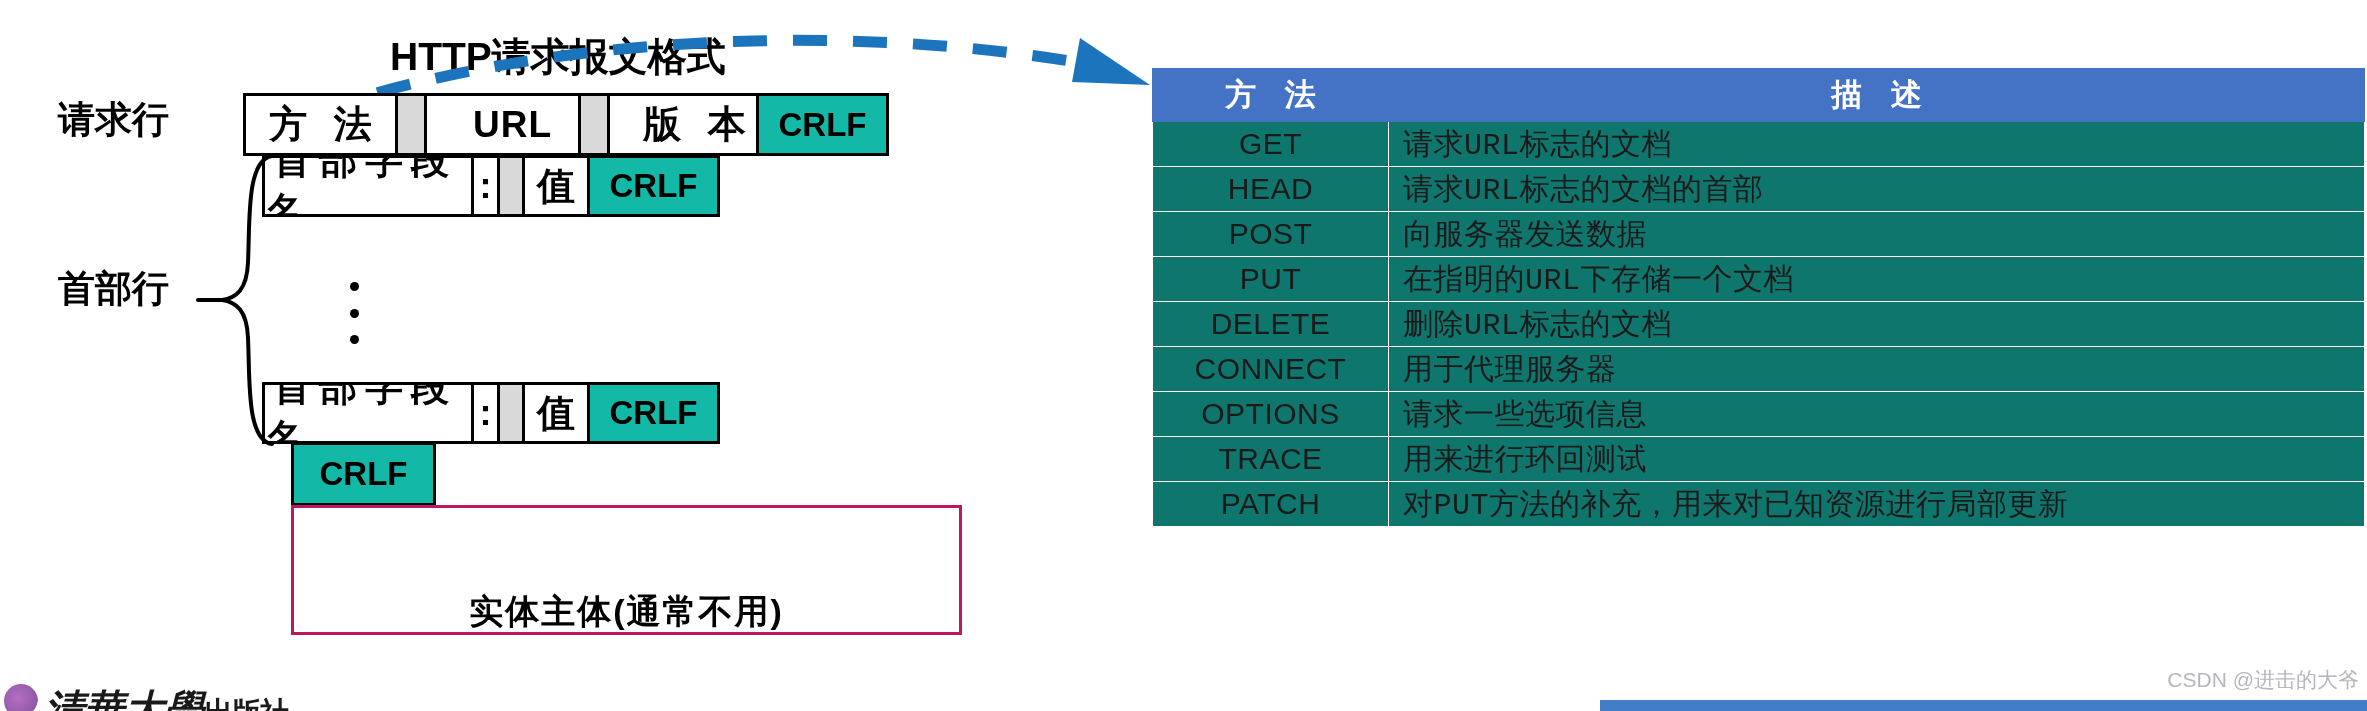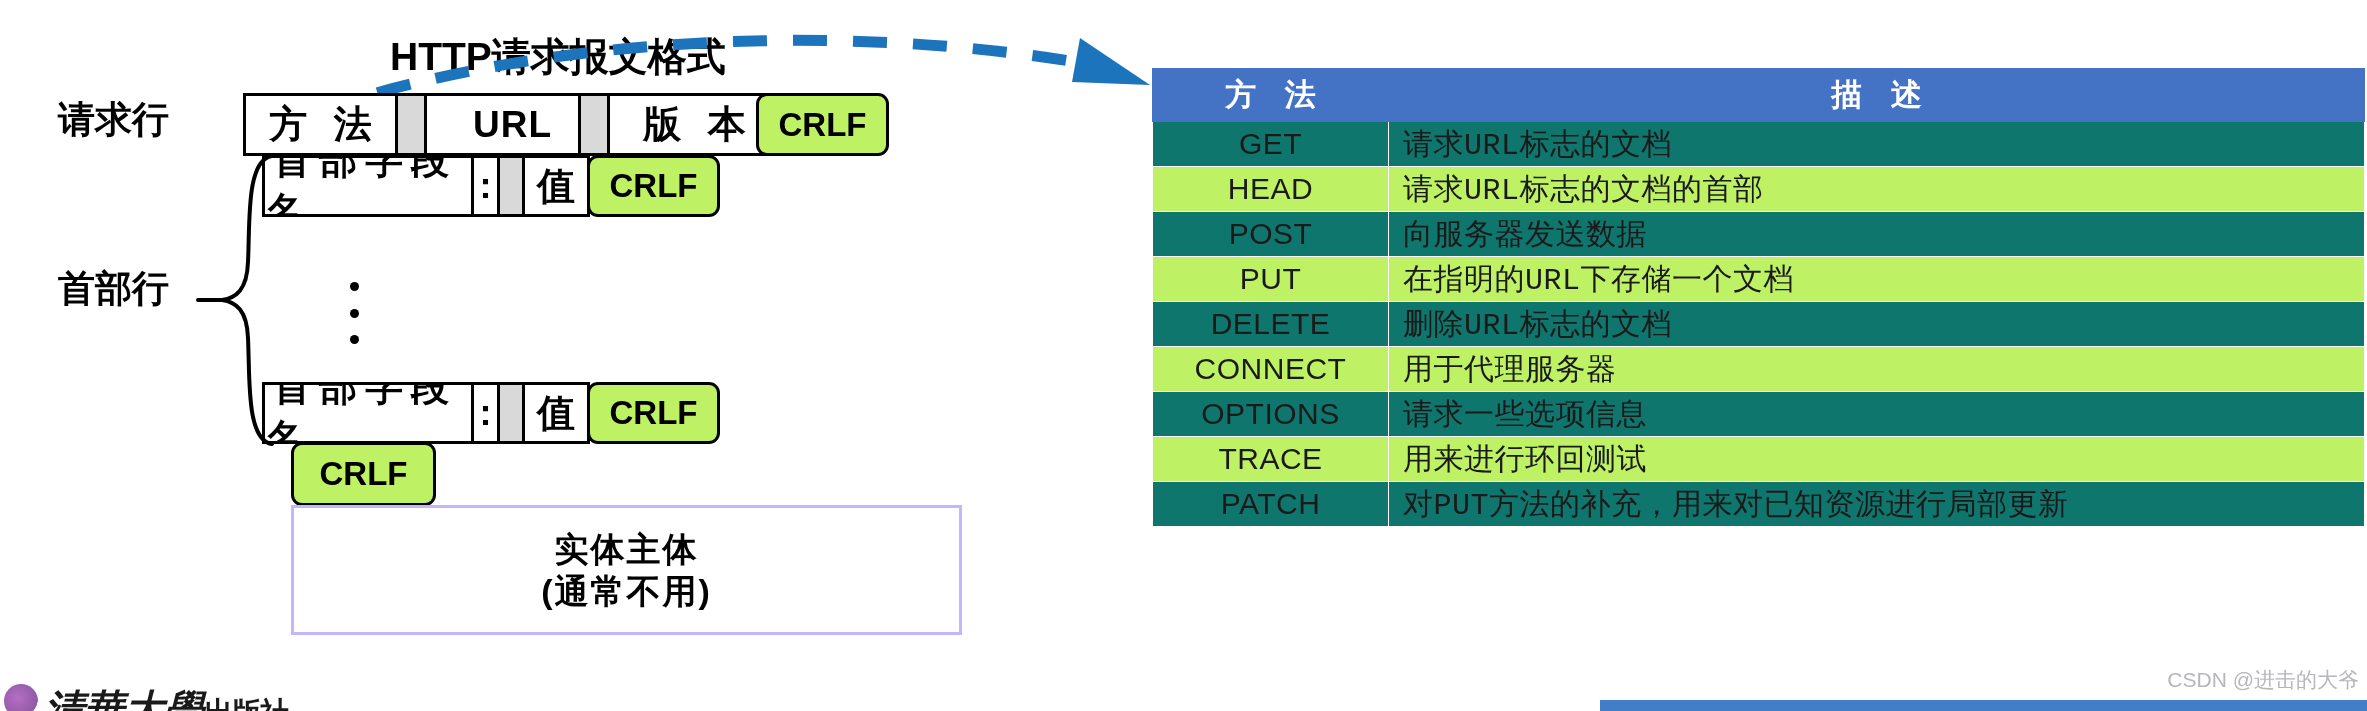--- a/index.html
+++ b/index.html
@@ -43,21 +43,21 @@
   .cell {
     border: 3px solid #000;
     background: #ffffff;
     display: flex;
     align-items: center;
     justify-content: center;
     font-weight: bold;
     color: #000;
     overflow: hidden;
   }
-  .cell.gray  { background: #bef264; border-radius: 11px; }
+  .cell.gray  { background: #14b8a6; }
   .cell.spacer{ background: #d9d9d9; }
 
   .cn-cell   { font-size: 38px; letter-spacing: 8px; text-indent: 8px; }
   .crlf-cell { font-size: 33px; font-weight: bold; letter-spacing: 0px; }
   .url-cell  { font-size: 37px; letter-spacing: 1px; }
   .colon-cell{ font-size: 36px; }
 
   
   #vertical-dots {
     left: 344px; top: 282px;
@@ -67,25 +67,25 @@
   }
   #vertical-dots span {
     display: block;
     width: 9px; height: 9px;
     border-radius: 50%;
     background: #000;
   }
 
   
   #entity-body-box {
-    border: 3px solid #c4b5fd;
+    border: 3px solid #be185d;
     background: #fff;
     display: flex;
-    flex-direction: column;
-    align-items: center;
+    flex-direction: row;
+    align-items: flex-end;
     justify-content: center;
     font-size: 34px;
     font-weight: bold;
     line-height: 1.25;
     letter-spacing: 2px;
   }
 
   
   #header-brace { left: 196px; top: 152px; }
 
@@ -117,21 +117,21 @@
     text-indent: 10px;
     border-color: #4472c4;
   }
   #method-table tbody td {
     font-size: 30px;
     color: #1a1a1a;
     border-color: #ffffff;
     font-family: Liberation Mono, monospace;
   }
   #method-table tbody tr.odd td  { background: #0f766e; }
-  #method-table tbody tr.even td { background: #bef264; }
+  #method-table tbody tr.even td { background: #0f766e; }
   #method-table td.m {
     text-align: center;
     font-family: "Liberation Sans", "DejaVu Sans", sans-serif;
     letter-spacing: 0.5px;
   }
   #method-table td.d {
     text-align: left;
     padding-left: 14px;
     letter-spacing: 0.5px;
   }

